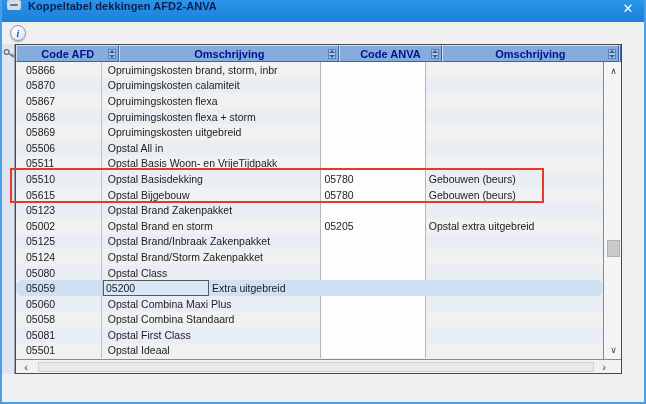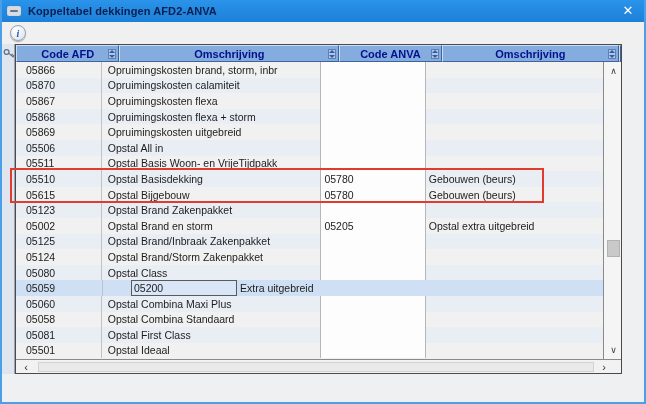--- a/index.html
+++ b/index.html
@@ -3,21 +3,21 @@
 <meta charset="utf-8">
 <style>
   html,body { margin:0; padding:0; background:#ffffff; }
   body { width:646px; height:404px; font-family:"Liberation Sans", sans-serif; -webkit-font-smoothing:antialiased; }
 
   .window { position:relative; width:646px; height:404px; box-sizing:border-box;
             background:#eef0f2; border-left:2px solid #4aa0e8; border-right:2px solid #4aa0e8;
             border-bottom:2px solid #4aa0e8; overflow:hidden; }
 
   
-  .titlebar { height:22px; background:linear-gradient(#2a93ea,#1d80d8); display:flex; align-items:center; padding:0 5px; }
+  .titlebar { height:22px; background:linear-gradient(#2a93ea,#1d80d8); display:flex; align-items:flex-start; padding:0 5px; }
   .app-icon { width:14px; height:10px; background:#d9dde3; border-radius:2px; display:flex;
               align-items:center; justify-content:center; box-shadow:inset 0 0 1px #8a929e; }
   .app-icon::after { content:""; width:8px; height:2px; background:#6b7480; border-radius:1px; }
   .title { color:#0a1f4e; font-size:11px; font-weight:bold; margin-left:7px; letter-spacing:.1px; }
   .close-btn { margin-left:auto; color:#ffffff; font-size:13px; width:22px; height:18px; line-height:18px;
                text-align:center; cursor:default; }
 
   
   .toolbar { height:22px; background:#f0f0f0; display:flex; align-items:center; padding-left:8px; }
   .info-btn { width:14px; height:14px; border-radius:50%; background:radial-gradient(circle at 35% 30%, #ffffff, #d9e0e9);
@@ -49,23 +49,23 @@
 
   .gmain { display:flex; flex:1; min-height:0; }
   .gcols { width:587px; display:flex; flex-direction:column; }
   .grow { display:flex; flex:0 0 15.6px; height:15.6px; background:#f1f1f1; font-size:10.5px; color:#1c1c1c; }
   .grow:nth-child(even) { background:#e9edf4; }
   .gcell { box-sizing:border-box; display:flex; align-items:center; overflow:hidden; white-space:nowrap; }
   .c1 { width:87px;  padding-left:10px; border-right:1px solid #c2c2c2; }
   .c2 { width:223px; padding-left:6px; border-right:1px solid #b6b6b6; }
   .c3 { width:106px;  padding-left:3px; background:#fdfdfd; border-right:1px solid #b6b6b6; }
   .c4 { width:180px; padding-left:3px; }
-  .grow.sel { background:#cfe0f4; }
+  .grow.sel { background:#cfe0f4;border-radius:6px; }
   .grow.sel .c3 { background:#d8e6f8; }
-  .selcell { outline:1px solid #5a5a5a; outline-offset:-1px;margin-left:28px; }
+  .selcell { outline:1px solid #5a5a5a; outline-offset:-1px; }
 
   
   .vscroll { width:20px; position:relative; background:#f5f5f5; border-left:1px solid #8a8a8a; box-sizing:border-box; }
   .varrow { position:absolute; left:0; width:19px; height:14px; display:flex; align-items:center;
             justify-content:center; font-size:9px; color:#3c3c3c; }
   .vup { top:2px; } .vdown { bottom:2px; }
   .vthumb { position:absolute; left:3px; top:178px; width:13px; height:17px; background:#c9c9c9; border:1px solid #b2b2b2; box-sizing:border-box; }
 
   
   .hscroll { flex:0 0 14px; position:relative; background:#f2f2f2; border-top:1px solid #8a8a8a; box-sizing:border-box; }

